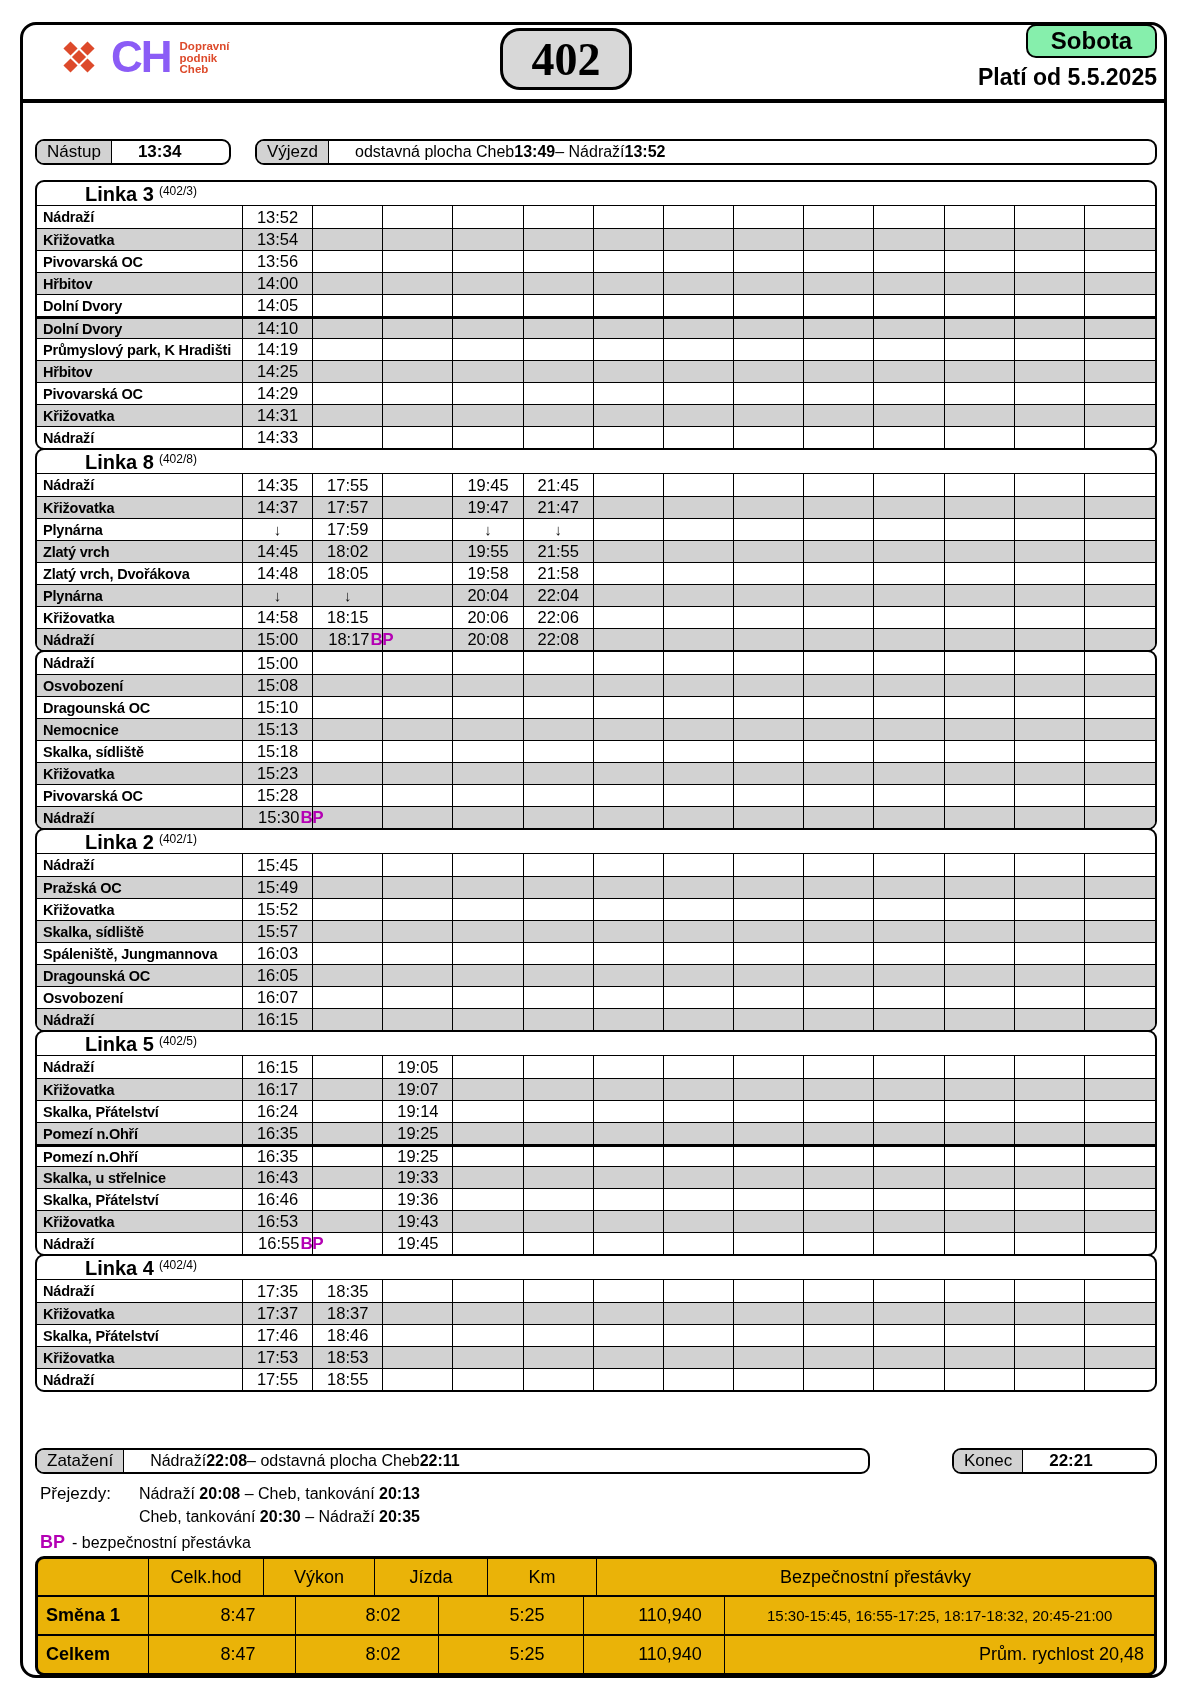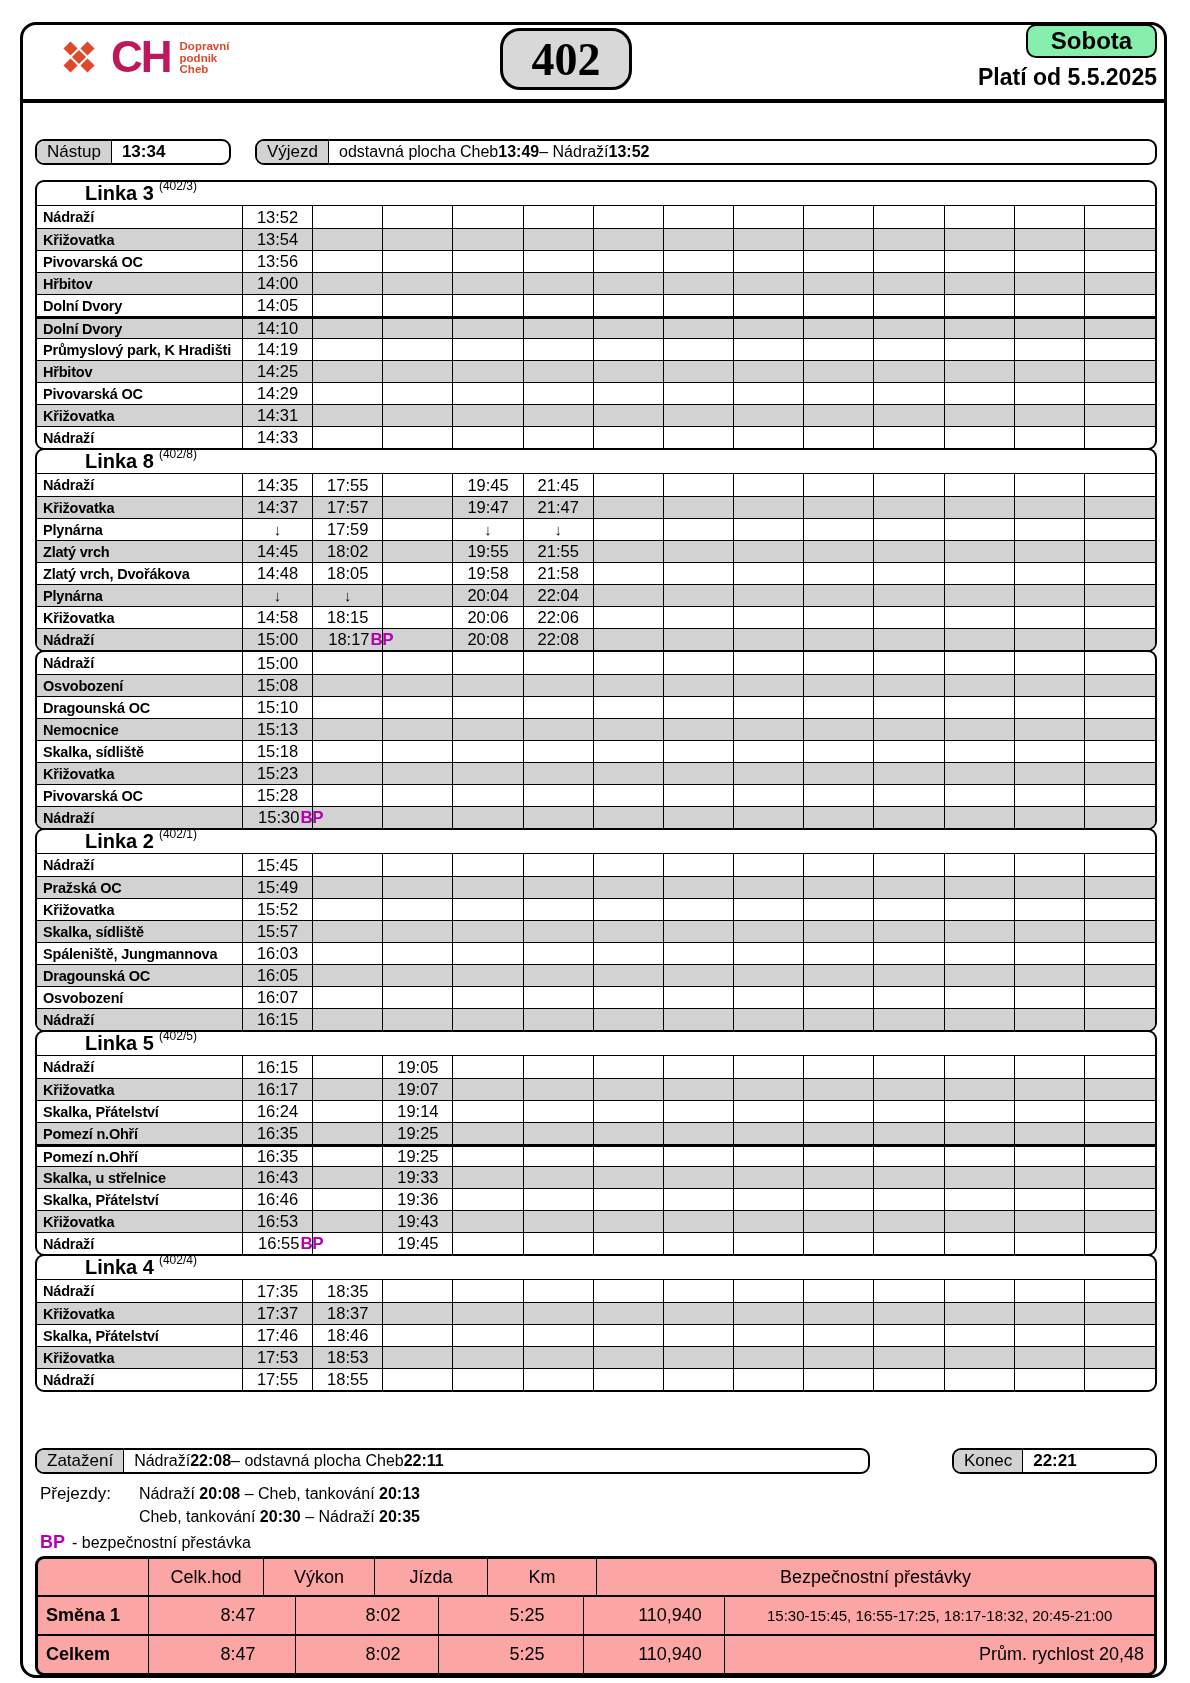--- a/index.html
+++ b/index.html
@@ -4,49 +4,49 @@
 <style>
   html,body{margin:0;padding:0;background:#fff;}
   .page{position:relative;width:1190px;height:1683px;background:#fff;color:#000;
         font-family:"Liberation Sans",sans-serif;overflow:hidden;}
   .frame{position:absolute;left:20px;top:22px;width:1141px;height:1650px;
          border:3px solid #000;border-radius:16px;}
   .header-rule{position:absolute;left:20px;top:99px;width:1147px;height:3.5px;background:#000;}
 
   
   .logo{position:absolute;left:56px;top:34px;display:flex;align-items:flex-start;gap:9px;}
-  .logo-ch{font-size:44px;font-weight:bold;color:#be185d;letter-spacing:-2px;line-height:46px;}
+  .logo-ch{font-size:44px;font-weight:bold;color:#8b5cf6;letter-spacing:-2px;line-height:46px;}
   .logo-tag{padding-top:7px;}
   .logo-tag div{font-size:11.5px;font-weight:bold;color:#dd4a2b;line-height:11.5px;}
   .route-box{position:absolute;left:500px;top:28px;width:132px;height:62px;background:#d8d8d8;
              border:3px solid #000;border-radius:20px;display:flex;align-items:center;justify-content:center;
              font-family:"Liberation Serif",serif;font-weight:bold;font-size:46px;box-sizing:border-box;}
   .day-box{position:absolute;left:1026px;top:24px;width:131px;height:34px;background:#86efac;
            border:2.5px solid #000;border-radius:10px;display:flex;align-items:center;justify-content:center;
            font-weight:bold;font-size:24px;box-sizing:border-box;}
   .valid{position:absolute;left:857px;top:64px;width:300px;text-align:right;font-weight:bold;font-size:23px;}
 
   
   .lbox{position:absolute;display:flex;align-items:stretch;border:2px solid #000;border-radius:9px;
-        overflow:hidden;background:#fff;box-sizing:border-box;height:26px;}
+        overflow:hidden;background:#fff;box-sizing:border-box;height:26px;gap:16px;}
   .lbox .lbl{background:#d2d2d2;padding:0 10px;display:flex;align-items:center;font-size:17px;
              border-right:1.8px solid #000;white-space:nowrap;}
   .lbox .val{display:flex;align-items:center;padding:0 10px;font-size:16px;white-space:nowrap;}
   .lbox .val.bold{font-weight:bold;font-size:17px;}
   .lbox .val b{font-weight:bold;}
   .nastup{left:35px;top:139px;width:196px;}
   .vyjezd{left:255px;top:139px;width:902px;}
   .zatazeni{left:35px;top:1448px;width:835px;}
   .konec{left:952px;top:1448px;width:205px;}
 
   
   .tt{position:absolute;left:35px;top:180px;width:1122px;}
   .section{border:2.5px solid #000;border-radius:9px;overflow:hidden;background:#fff;margin-top:-2px;position:relative;}
   .section:first-child{margin-top:0;}
-  .sec-head{height:23px;border-bottom:1.8px solid #000;display:flex;align-items:flex-start;padding-left:48px;}
+  .sec-head{height:23px;border-bottom:1.8px solid #000;display:flex;align-items:center;padding-left:48px;}
   .sec-title{font-weight:bold;font-size:20px;line-height:22px;}
   .sec-sub{font-size:12px;margin-left:5px;position:relative;top:-3px;}
   .rows{display:block;}
   .trow{display:grid;grid-template-columns:206px repeat(13,1fr);height:22px;box-sizing:border-box;}
   .trow:nth-child(even){background:#d2d2d2;}
   .trow:not(:first-child){border-top:1.5px solid #000;}
   .trow.sep{border-top:3px solid #000;}
   .cstop{font-weight:bold;font-size:14.5px;display:flex;align-items:center;padding-left:6px;
          border-right:1.8px solid #000;overflow:hidden;white-space:nowrap;letter-spacing:-0.2px;}
   .ctime{display:flex;align-items:center;justify-content:center;font-size:16.5px;
@@ -59,21 +59,21 @@
   
   .prejezdy{position:absolute;left:40px;top:1482px;display:flex;gap:28px;}
   .pj-label{font-size:17px;line-height:23px;}
   .pj-lines div{font-size:16px;line-height:23px;}
   .pj-lines b{font-weight:bold;}
   .bp-note{position:absolute;left:40px;top:1532px;font-size:16px;display:flex;align-items:baseline;gap:7px;}
   .bp-abbr{font-weight:bold;font-size:18px;color:#b400b4;}
 
   
   .summary{position:absolute;left:35px;top:1556px;width:1122px;border:3px solid #000;border-radius:9px;
-           overflow:hidden;background:#fca5a5;box-sizing:border-box;}
+           overflow:hidden;background:#eab308;box-sizing:border-box;}
   .srow{display:grid;grid-template-columns:111px 115px 111px 113px 109px 1fr;}
   .srow.head{height:36px;border-bottom:2.5px solid #000;}
   .srow.data{height:37px;gap:32px;}
   .srow.data + .srow.data{border-top:2px solid #000;}
   .scell{display:flex;align-items:center;justify-content:center;font-size:18px;border-right:1.6px solid #000;overflow:hidden;}
   .scell:last-child{border-right:none;}
   .scell.slabel{font-weight:bold;justify-content:flex-start;padding-left:8px;}
   .scell.note{justify-content:flex-start;padding:0 10px;font-size:15px;white-space:nowrap;}
   .scell.note.right{justify-content:flex-end;font-size:18px;}
 </style>

